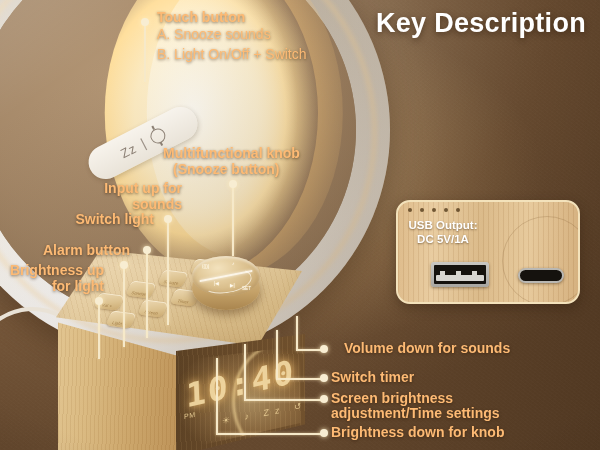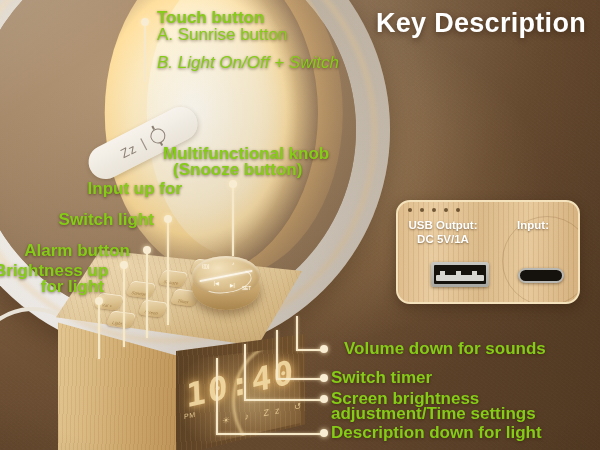--- a/index.html
+++ b/index.html
@@ -151,21 +151,21 @@
   .usb-a-in{width:100%;height:100%;background:#15120e;border-radius:1px;position:relative;}
   .usb-a-bar{position:absolute;left:2px;bottom:3px;width:48px;height:6px;background:#d7d5d0;border-radius:1px;}
   .usb-a-bar::before{content:"";position:absolute;left:4px;top:-4px;width:5px;height:4px;background:#d7d5d0;}
   .usb-a-bar::after{content:"";position:absolute;left:20px;top:-4px;width:5px;height:4px;background:#d7d5d0;
     box-shadow:16px 0 0 #d7d5d0;}
   .usb-c{position:absolute;left:120px;top:66px;width:46px;height:15px;border-radius:8px;
     background:#15120e;border:2px solid #b9b7b2;box-sizing:border-box;
     box-shadow:0 1px 3px rgba(50,32,12,.45);}
 
   
-  .cl{position:absolute;color:#84cc16;font-size:17px;line-height:15.5px;font-weight:600;
+  .cl{position:absolute;color:#fdba74;font-size:14px;line-height:15.5px;font-weight:600;
     text-shadow:0 1px 3px rgba(50,30,10,.60);white-space:nowrap;}
   .cl.r{text-align:right;}
   .sub{font-weight:500;}
   .title{position:absolute;right:14px;top:8px;color:#fff;font-size:27px;font-weight:700;
     letter-spacing:.3px;text-shadow:0 2px 6px rgba(40,22,8,.55);}
 
   
   .ldr{position:absolute;background:#f6e9c9;box-shadow:0 0 3px rgba(255,235,190,.6);}
   .ldr.v{width:1.6px;}
   .ldr.h{height:1.6px;}
@@ -254,31 +254,32 @@
       <i class="kg" style="left:38px;top:27px;">▶|</i>
       <i class="kg" style="left:50px;top:30px;">SET</i>
     </div>
   </div>
 
   <div class="vign"></div>
 
   <div class="title">Key Description</div>
 
   <div class="cl" style="left:157px;top:10px;">Touch button</div>
-  <div class="cl sub" style="left:157px;top:27px;">A. Sunrise button</div>
-  <div class="cl sub" style="left:157px;top:55px;font-style:italic;">B. Light On/Off + Switch</div>
+  <div class="cl sub" style="left:157px;top:27px;">A. Snooze sounds</div>
+  <div class="cl sub" style="left:157px;top:47px;">B. Light On/Off + Switch</div>
   <div class="ldr v" style="left:144px;top:22px;height:60px;"></div>
   <div class="dot" style="left:141px;top:18px;"></div>
 
   <div class="cl" style="left:163px;top:146px;">Multifunctional knob</div>
   <div class="cl" style="left:173px;top:162px;">(Snooze button)</div>
   <div class="ldr v" style="left:232px;top:184px;height:72px;"></div>
   <div class="dot" style="left:229px;top:180px;"></div>
 
   <div class="cl r" style="left:30px;top:181px;width:152px;">Input up for</div>
+  <div class="cl r" style="left:30px;top:197px;width:152px;">sounds</div>
   <div class="ldr v" style="left:167px;top:219px;height:106px;"></div>
   <div class="dot" style="left:164px;top:215px;"></div>
 
   <div class="cl r" style="left:18px;top:212px;width:136px;">Switch light</div>
   <div class="ldr v" style="left:146px;top:250px;height:88px;"></div>
   <div class="dot" style="left:143px;top:246px;"></div>
 
   <div class="cl r" style="left:8px;top:243px;width:122px;">Alarm button</div>
   <div class="ldr v" style="left:123px;top:265px;height:82px;"></div>
   <div class="dot" style="left:120px;top:261px;"></div>
@@ -297,42 +298,41 @@
   <div class="ldr h" style="left:276px;top:378px;width:48px;"></div>
   <div class="dot" style="left:320px;top:374px;"></div>
   <div class="ldr v" style="left:276px;top:330px;height:49px;"></div>
 
   <div class="cl" style="left:331px;top:406px;">adjustment/Time settings</div>
   <div class="cl" style="left:331px;top:391px;">Screen brightness</div>
   <div class="ldr h" style="left:244px;top:399px;width:80px;"></div>
   <div class="dot" style="left:320px;top:395px;"></div>
   <div class="ldr v" style="left:244px;top:344px;height:56px;"></div>
 
-  <div class="cl" style="left:331px;top:425px;">Description down for light</div>
+  <div class="cl" style="left:331px;top:425px;">Brightness down for knob</div>
   <div class="ldr h" style="left:216px;top:433px;width:108px;"></div>
   <div class="dot" style="left:320px;top:429px;"></div>
   <div class="ldr v" style="left:216px;top:358px;height:76px;"></div>
 
   <div class="portbox">
     <div class="pb-grain"></div>
     <div class="pb-ring"></div>
     <div class="pb-holes">
       <span></span>
       <span></span>
       <span></span>
       <span></span>
       <span></span>
     </div>
     <div class="pb-labels">
       <div class="pb-col">
         <div>USB Output:</div>
         <div>DC 5V/1A</div>
       </div>
       <div class="pb-col">
-        <div>Input:</div>
       </div>
     </div>
     <div class="usb-a">
       <div class="usb-a-in">
         <div class="usb-a-bar"></div>
       </div>
     </div>
     <div class="usb-c"></div>
   </div>
 

